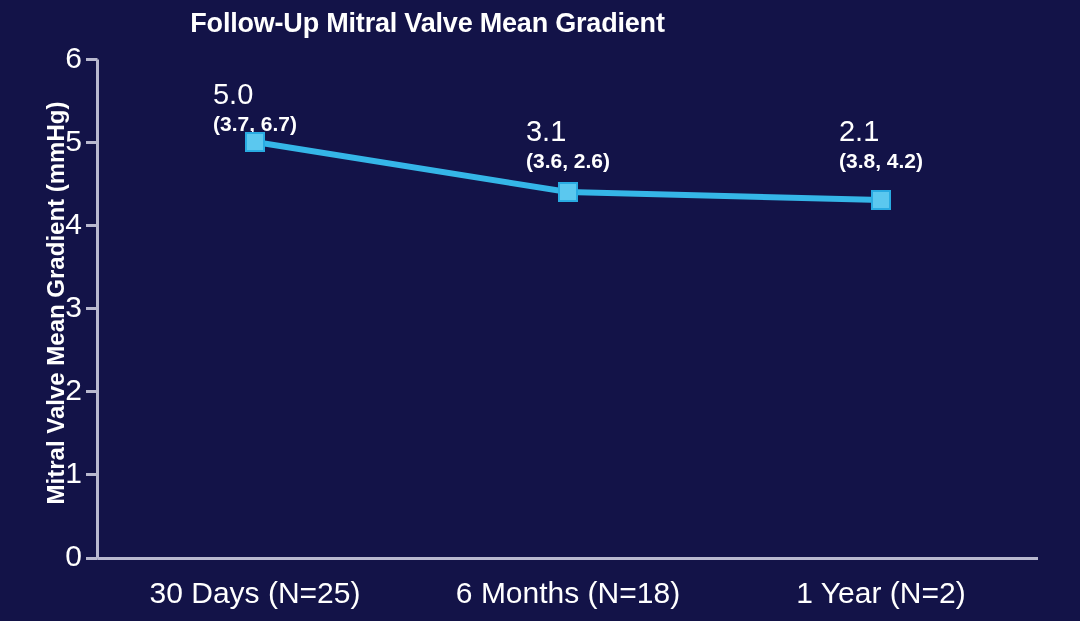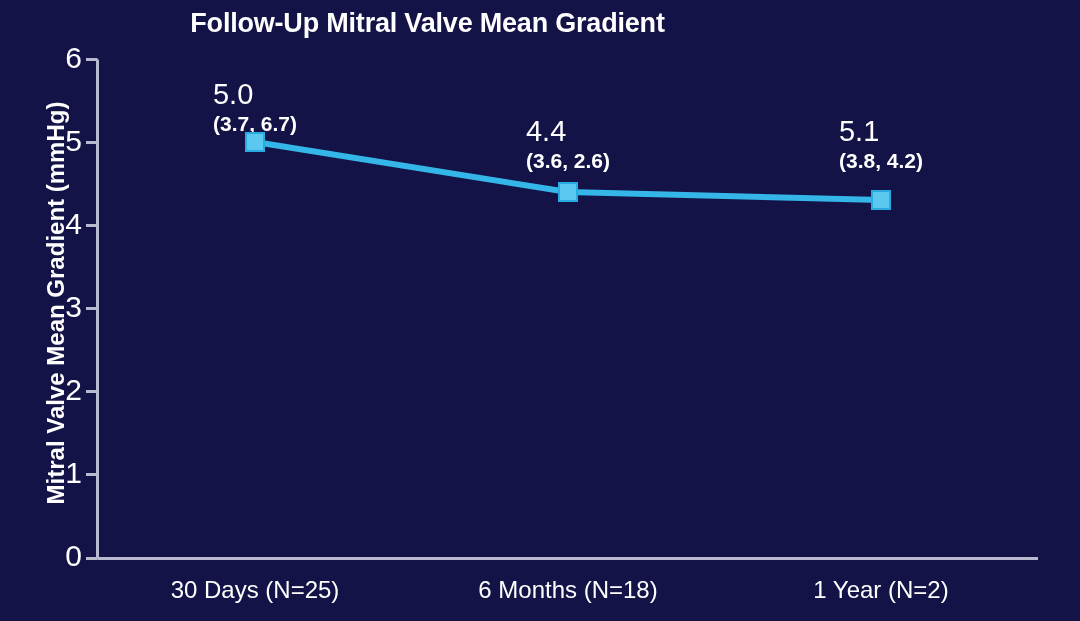--- a/index.html
+++ b/index.html
@@ -78,21 +78,21 @@
   }
   .y-tick-label {
     right: auto;
     left: 40px;
     width: 42px;
   }
 
   
   .x-tick-label {
     position: absolute;
-    font-size: 24px;
+    font-size: 30px;
     color: #ffffff;
     text-align: center;
     white-space: nowrap;
     transform: translateX(-50%);
   }
 
   
   .point-annot {
     position: absolute;
     transform: translateX(-50%);
@@ -131,25 +131,25 @@
 
   <div class="x-tick-label" style="left: 255px; top: 576px;">30 Days (N=25)</div>
   <div class="x-tick-label" style="left: 568px; top: 576px;">6 Months (N=18)</div>
   <div class="x-tick-label" style="left: 881px; top: 576px;">1 Year (N=2)</div>
 
   <div class="point-annot" style="left: 255px; top: 80px;">
     <div class="point-value">5.0</div>
     <div class="point-ci">(3.7, 6.7)</div>
   </div>
   <div class="point-annot" style="left: 568px; top: 117px;">
-    <div class="point-value">4.4</div>
+    <div class="point-value">3.1</div>
     <div class="point-ci">(3.6, 2.6)</div>
   </div>
   <div class="point-annot" style="left: 881px; top: 117px;">
-    <div class="point-value">5.1</div>
+    <div class="point-value">2.1</div>
     <div class="point-ci">(3.8, 4.2)</div>
   </div>
 
   <div id="plot">
     <svg id="axis-svg" width="945" height="502" viewBox="0 0 945 502">
 
       <path d="M 0.5 0.5 L 0.5 499.5" stroke="#b9b9cf" stroke-width="3" fill="none"></path>
 
       <path d="M 0.5 499.5 L 941 499.5" stroke="#b9b9cf" stroke-width="3" fill="none"></path>
 

